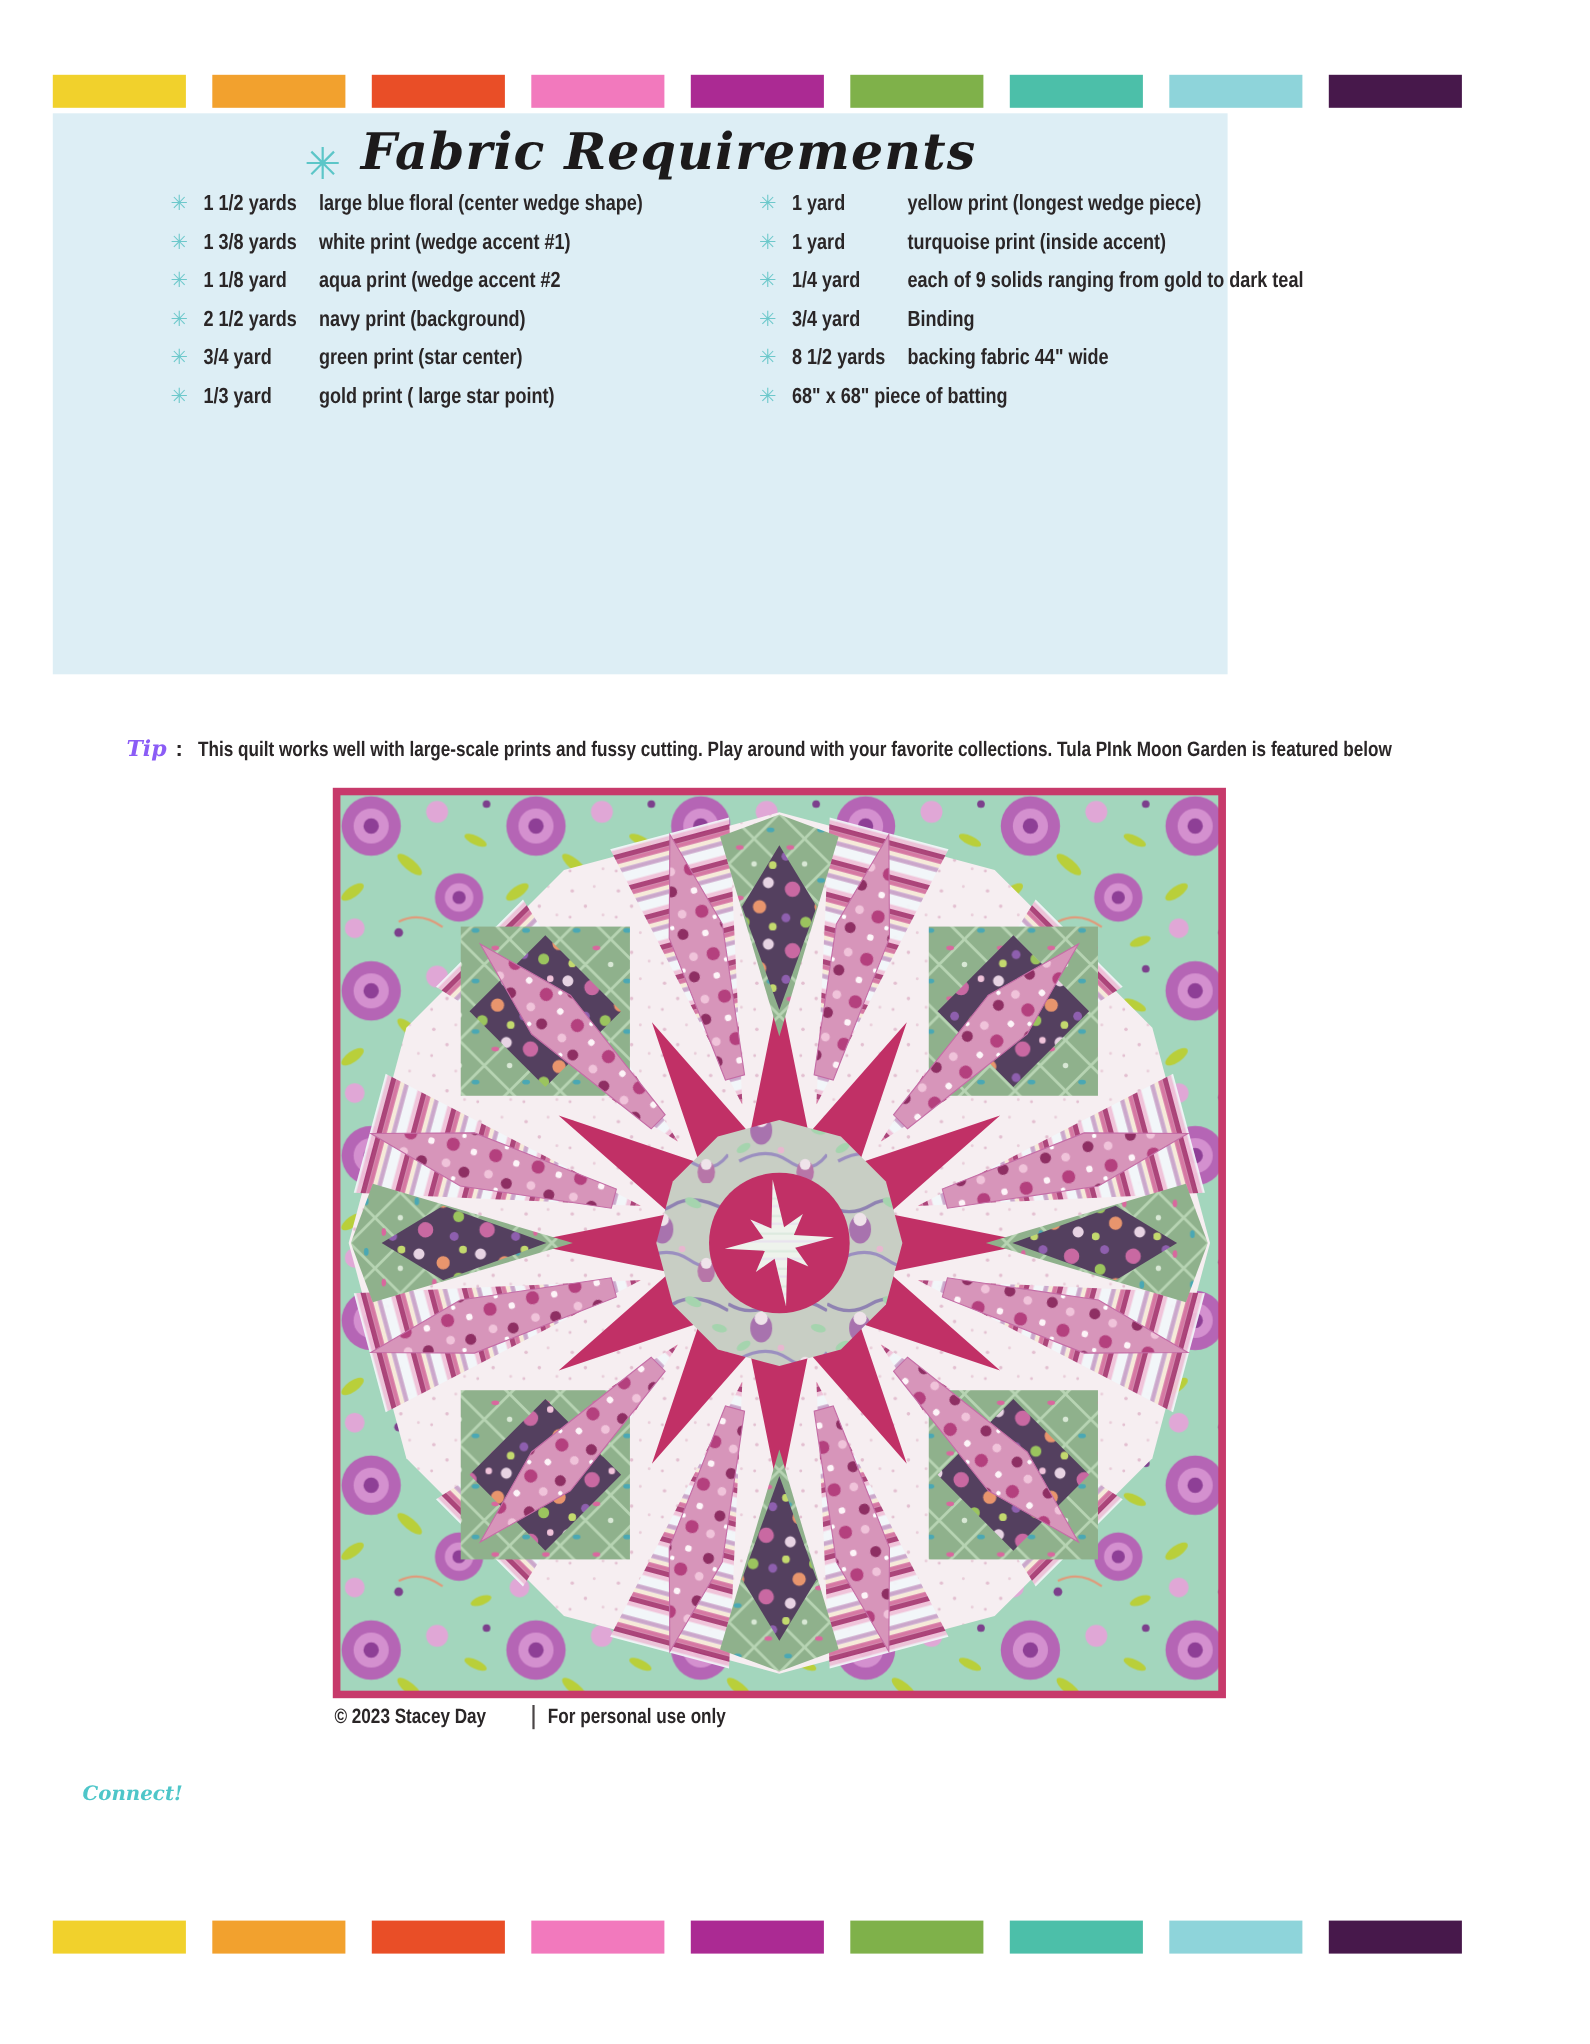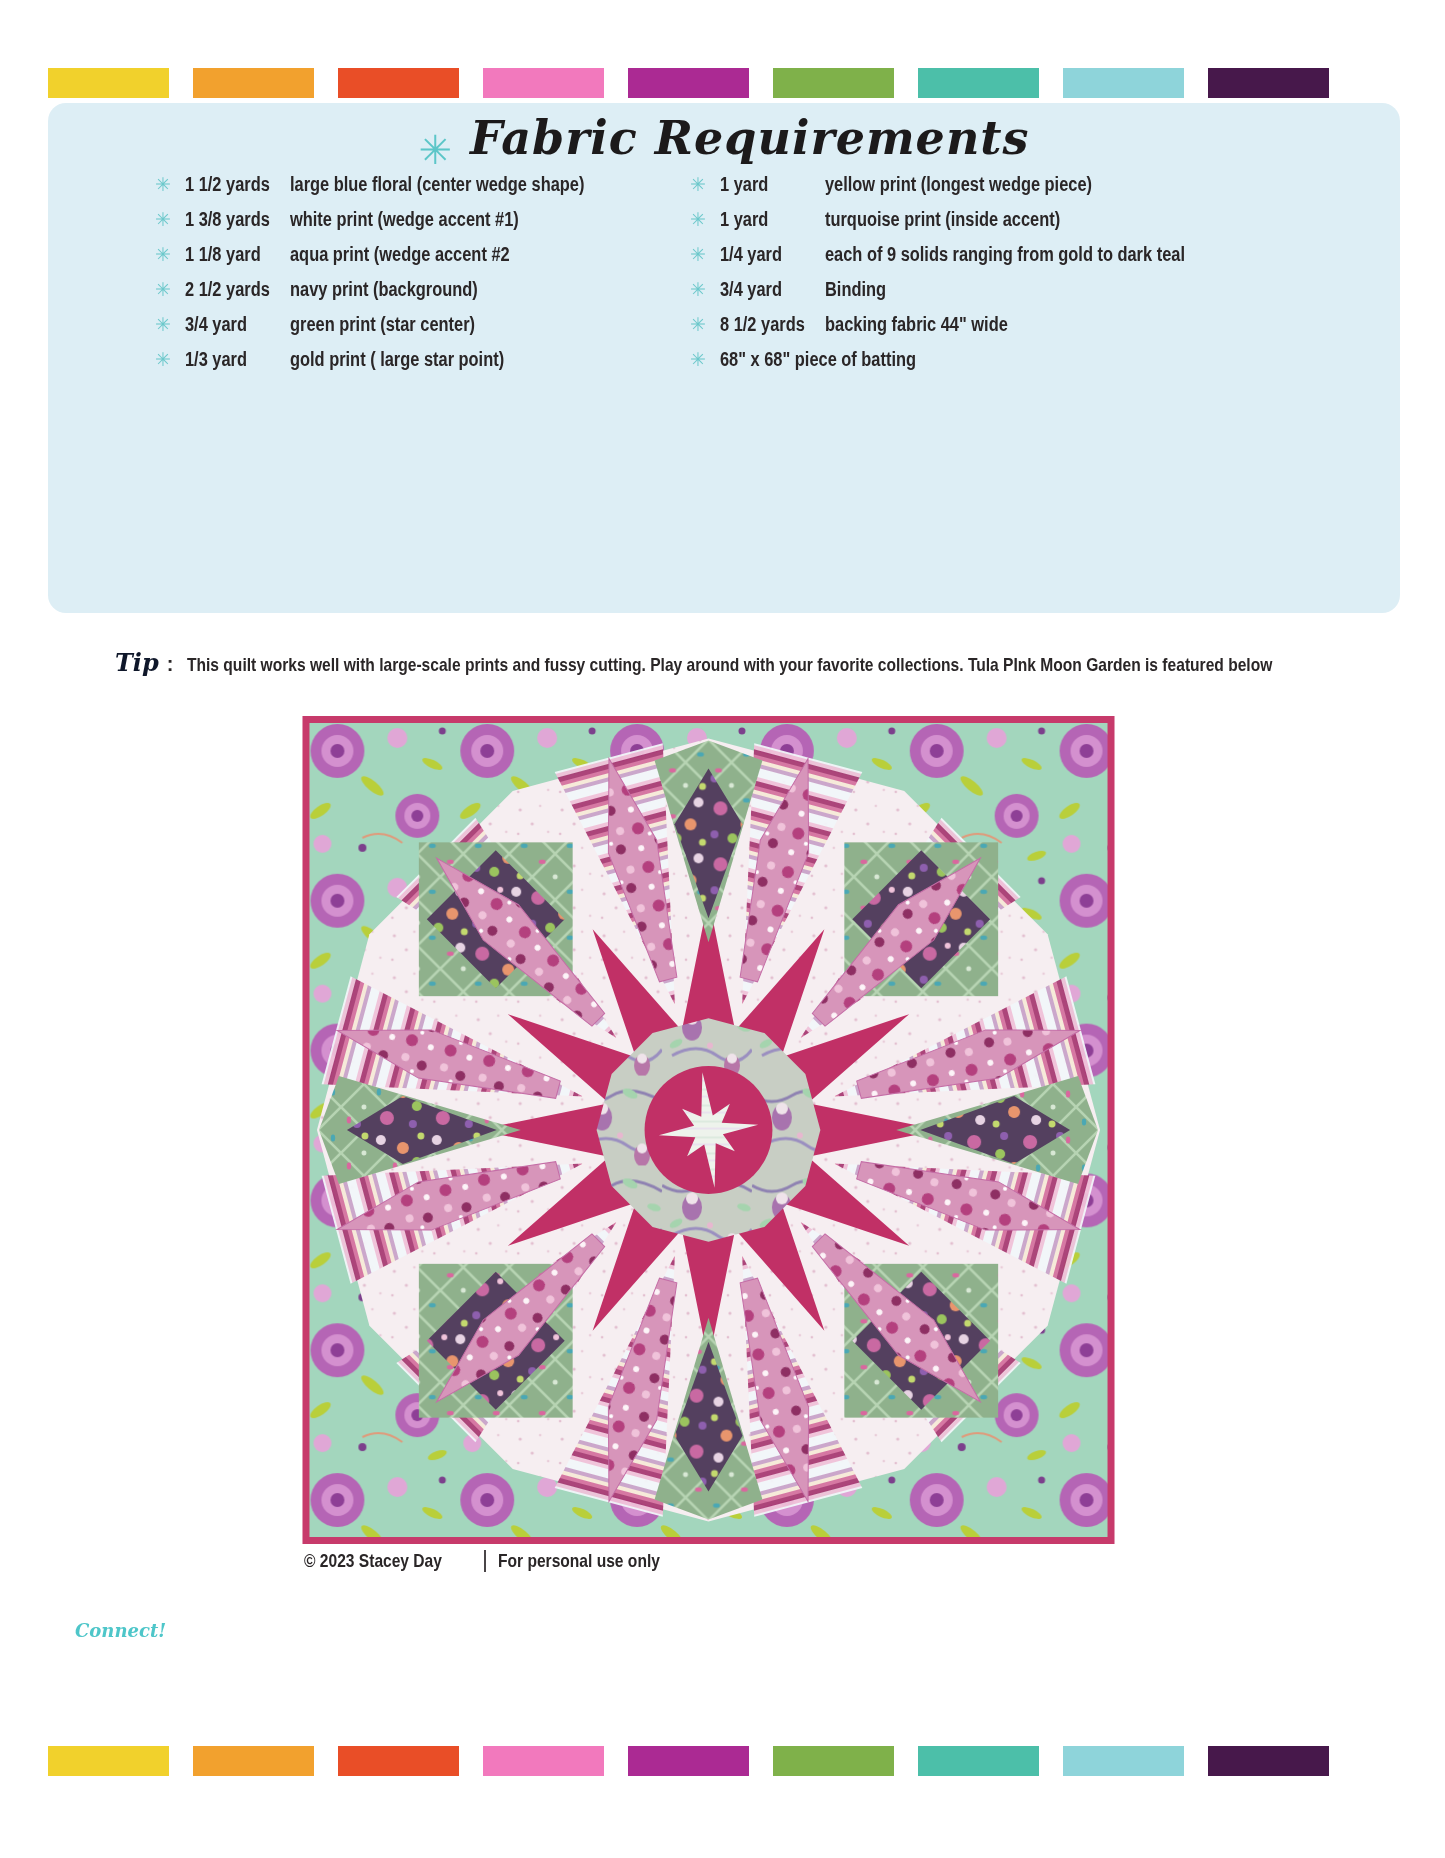--- a/index.html
+++ b/index.html
@@ -6,36 +6,36 @@
   .page{position:relative;width:1445px;height:1858px;background:#fff;overflow:hidden;
         font-family:"Liberation Sans",sans-serif;color:#2a2627;}
 
   
   .stripe{position:absolute;left:48px;width:1292px;height:30px;display:flex;gap:24px;}
   .stripe .stripe-block{width:121px;height:30px;flex:none;}
   #top-stripe{top:68px;}
   #bottom-stripe{top:1746px;}
 
   
-  .fr-box{position:absolute;left:48px;top:103px;width:1352px;height:510px;border-radius:18px;}
+  .fr-box{position:absolute;left:48px;top:103px;width:1068px;height:510px;}
   .fr-title-row{position:absolute;left:0;top:8px;width:100%;text-align:center;}
   .fr-title-row .title-ast{font-size:40px;color:#5cc6c8;vertical-align:middle;margin-right:18px;}
   .script{font-family:"DejaVu Serif","Liberation Serif",serif;font-style:italic;font-weight:bold;}
   .fr-title{font-size:46px;color:#1c1a1b;letter-spacing:1px;}
   .cond{display:inline-block;transform:scaleX(.82);transform-origin:0 50%;white-space:nowrap;}
   .fr-col{position:absolute;top:70px;}
   #fr-col-left{left:107px;}
   #fr-col-right{left:642px;}
   .fr-row{display:flex;align-items:baseline;height:35px;font-size:20px;font-weight:bold;color:#2a2627;}
   .fr-row .ast{color:#6cc8cb;width:30px;flex:none;font-size:19px;font-weight:normal;}
   .fr-row .qty{width:105px;flex:none;}
 
   
   .tip-row{position:absolute;left:115px;top:648px;display:flex;align-items:baseline;}
-  .tip-label{font-size:24px;color:#0f172a;}
+  .tip-label{font-size:20px;color:#8b5cf6;margin-top:20px;}
   .tip-colon{font-size:20px;font-weight:bold;margin:0 14px 0 8px;}
   .tip-text{font-size:19px;font-weight:bold;color:#2a2627;}
 
   
   .quilt-wrap{position:absolute;left:302px;top:716px;width:813px;height:828px;}
   .quilt-caption{position:absolute;left:304px;top:1550px;display:flex;align-items:center;
                  font-size:19px;font-weight:bold;color:#2a2627;}
   .cap-bar{width:2px;height:22px;background:#4a4547;margin:0 12px;}
 
   

